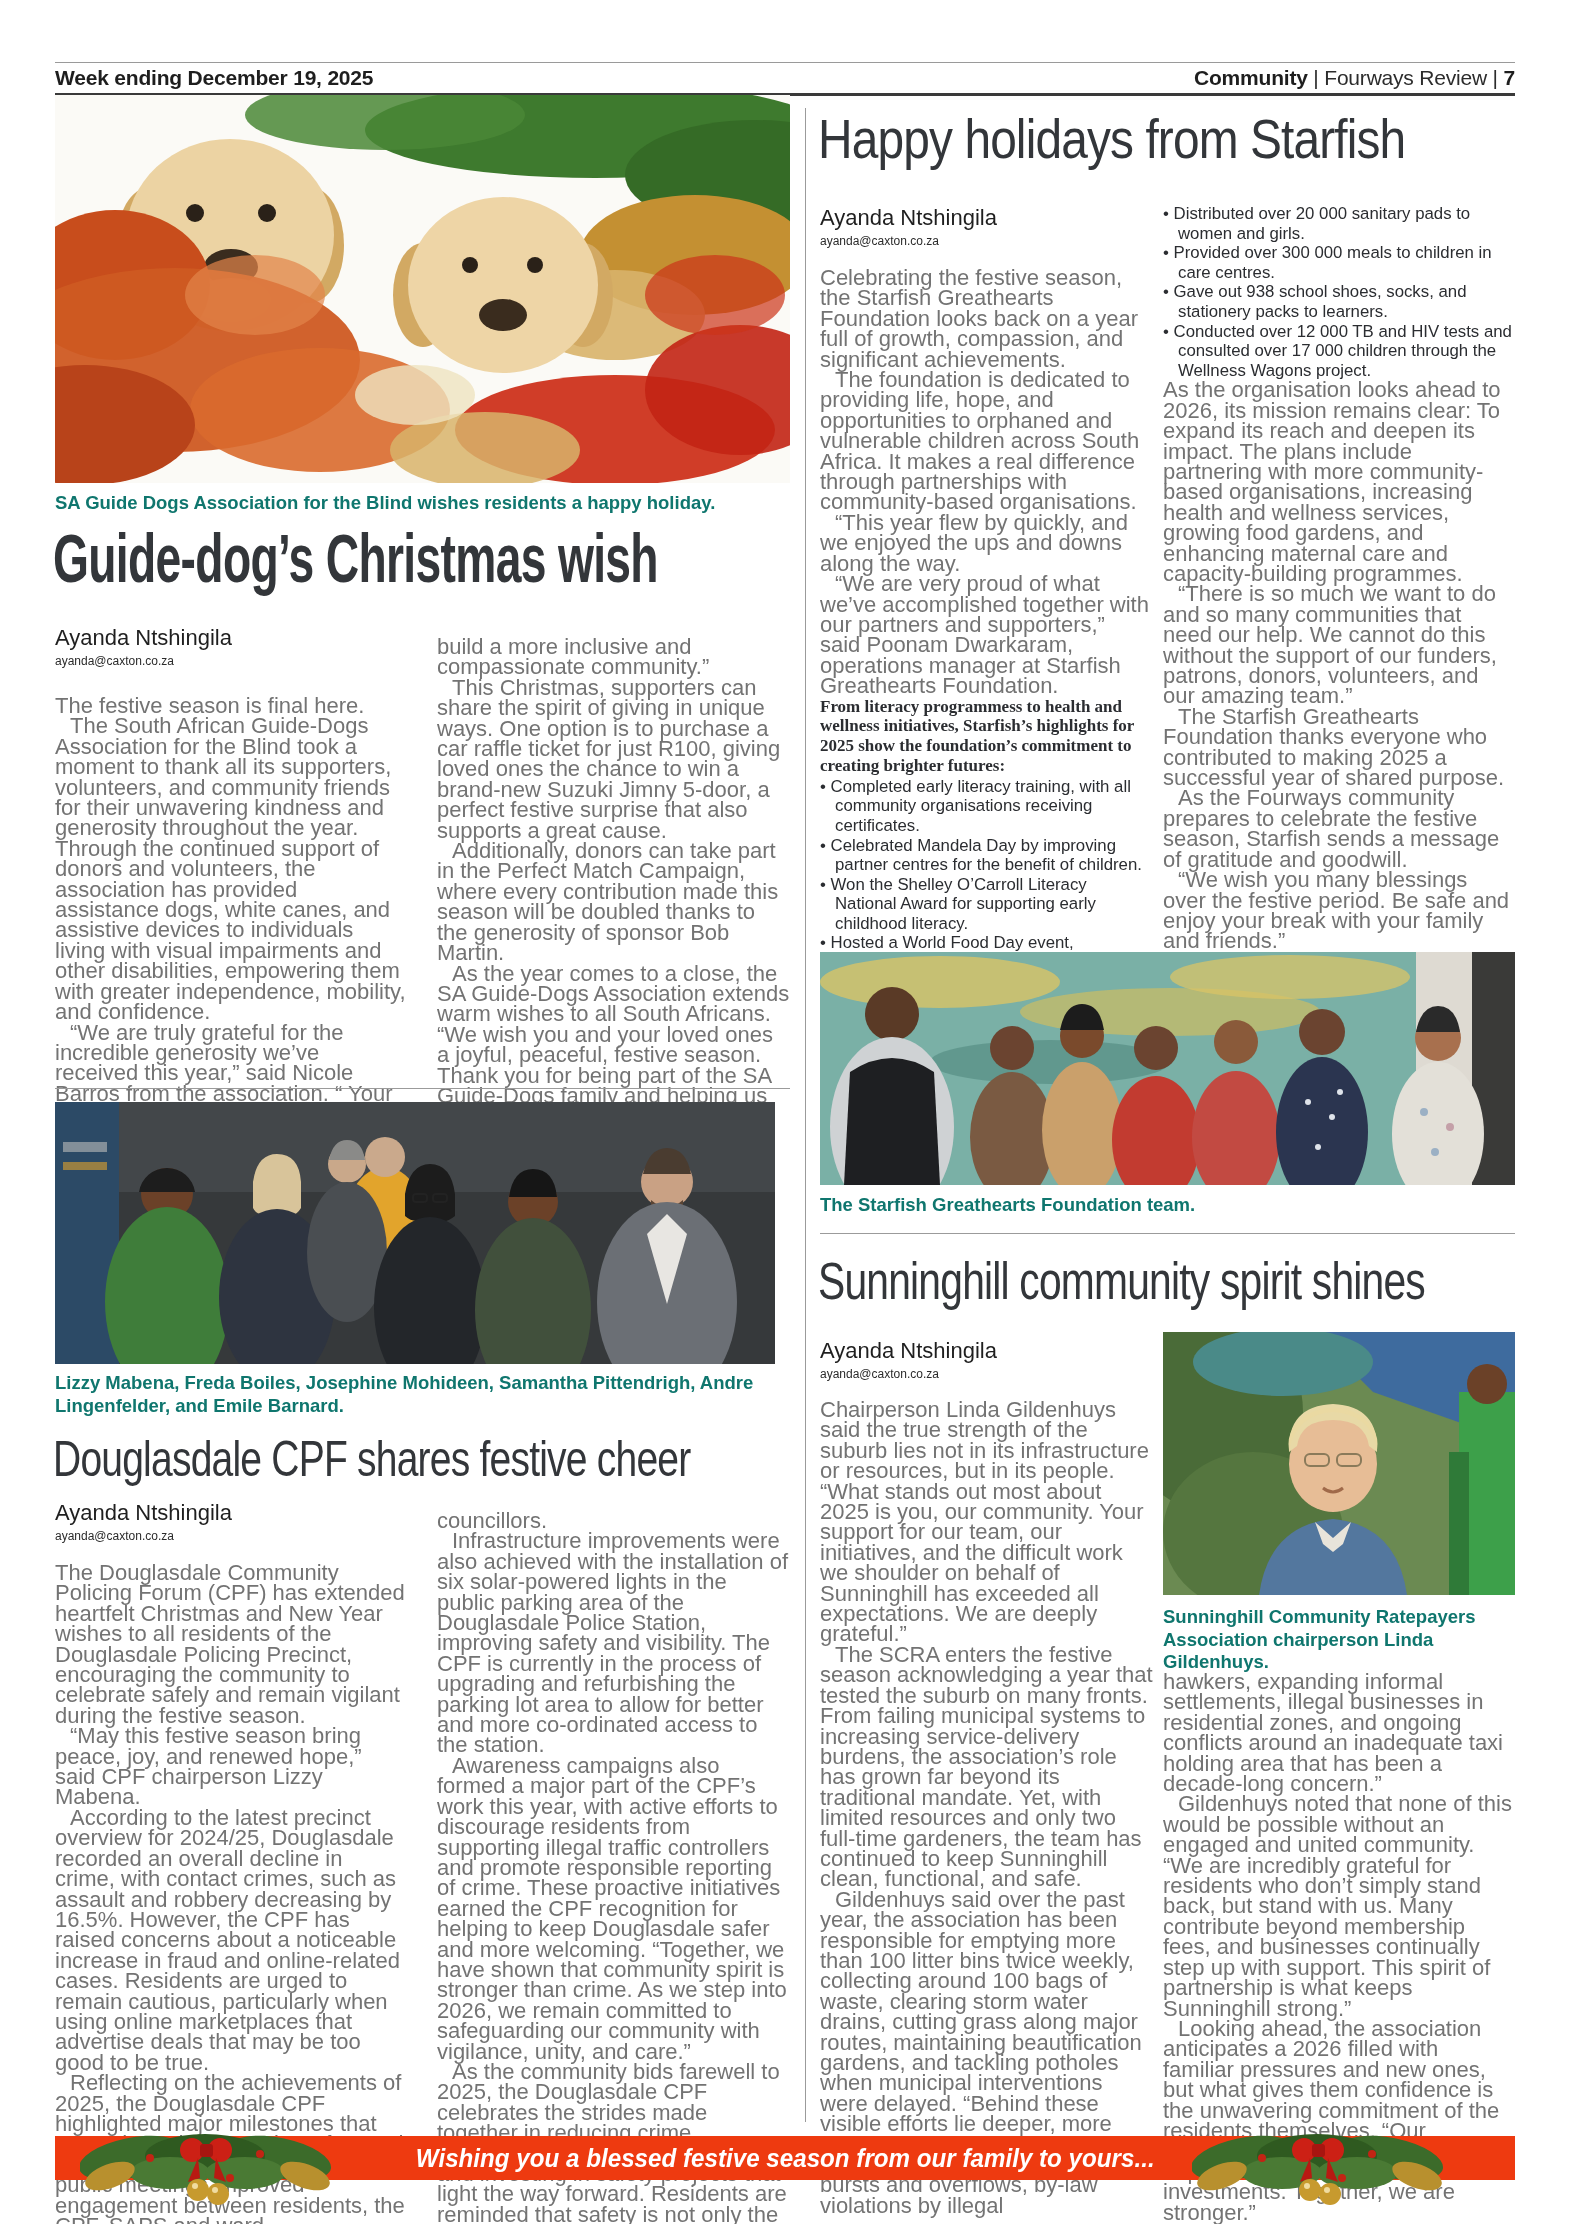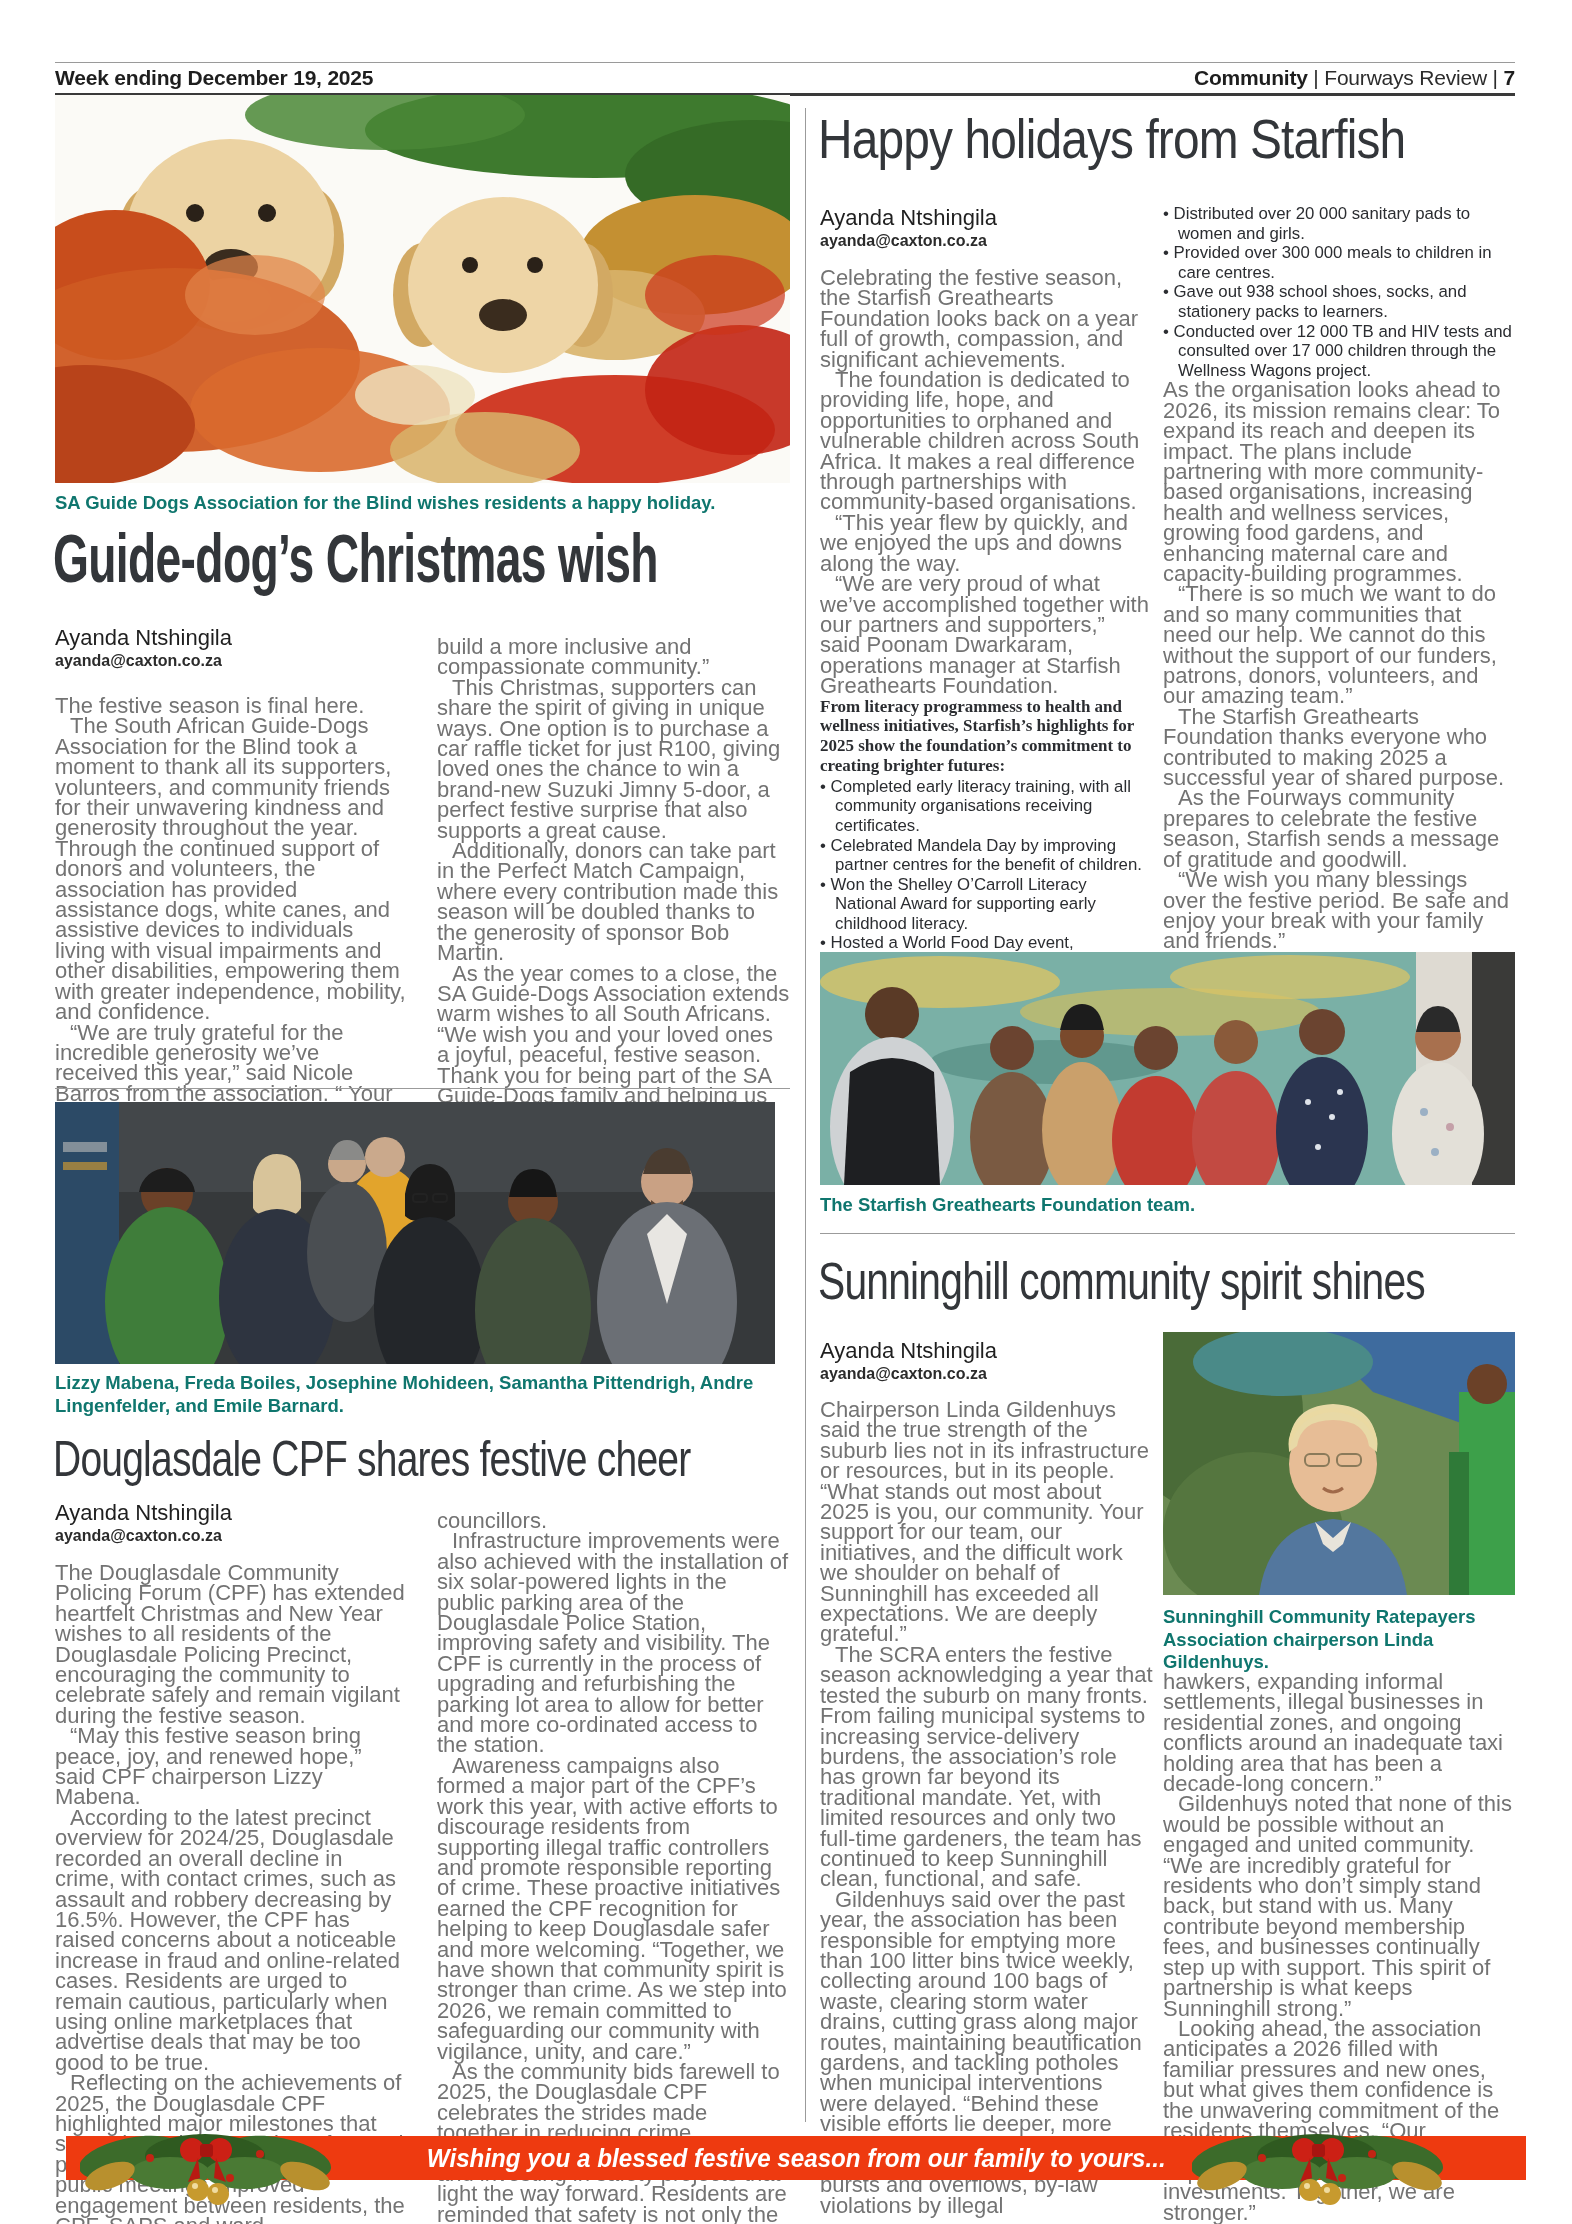--- a/index.html
+++ b/index.html
@@ -11,42 +11,42 @@
     border-top:1px solid #9a9a9a;border-bottom:3px solid #3a3a3a;
     display:flex;align-items:center;justify-content:space-between;}
   .hdr-txt{font-size:21px;color:#1e1e1e;font-weight:700;letter-spacing:-0.2px;}
   .hdr-right{font-weight:400;color:#2c2c2c;}
   .hdr-right b{font-weight:700;color:#1e1e1e;}
   
   .headline{font-family:"Liberation Sans",sans-serif;color:#33363a;white-space:nowrap;
     transform-origin:left top;letter-spacing:-1px;line-height:1;}
   
   .byline-name{font-size:22px;color:#1f1f1f;line-height:26px;}
-  .byline-email{font-size:16px;color:#2b2b2b;line-height:20px;font-weight:bold;}
+  .byline-email{font-size:12px;color:#2b2b2b;line-height:20px;}
   
   .body-col{font-family:Liberation Sans, sans-serif;font-size:22px;line-height:20.4px;
     color:#737373;}
   .body-col p{margin:0;}
   .body-col p + p{text-indent:15px;}
   .bullets{list-style:none;margin:0;padding:0;font-family:"Liberation Sans",sans-serif;
     font-size:16.8px;line-height:19.6px;color:#2b2d31;}
   .bullets li{padding-left:15px;text-indent:-15px;margin:0;}
   .bullets li::before{content:"•\00a0";}
   .bold-lead{font-family:Liberation Serif, serif;font-weight:700;font-size:17px;
     line-height:19.8px;color:#2b2d31;margin:0 0 1px 0;}
   
   .caption{font-size:18.5px;line-height:22.5px;color:#0f766e;font-weight:bold;}
   
   .rule-h{border-top:1px solid #9b9b9b;height:0;}
   .rule-v{border-left:1px solid #9b9b9b;width:0;}
   
   .photo{overflow:hidden;background:#e8e8e8;}
   .photo svg{display:block;}
   
-  #banner{left:66px;top:2136px;width:1460px;height:44px;background:#ee3a10;
+  #banner{left:55px;top:2136px;width:1460px;height:44px;background:#ee3a10;
     display:flex;align-items:center;justify-content:center;}
   #banner-text{color:#ffffff;font-weight:700;font-style:italic;font-size:26px;
     transform:scaleX(.93);white-space:nowrap;}
 </style>
 </head>
 <body>
 
 <div id="page">
 
   <div class="abs" id="header-bar">

